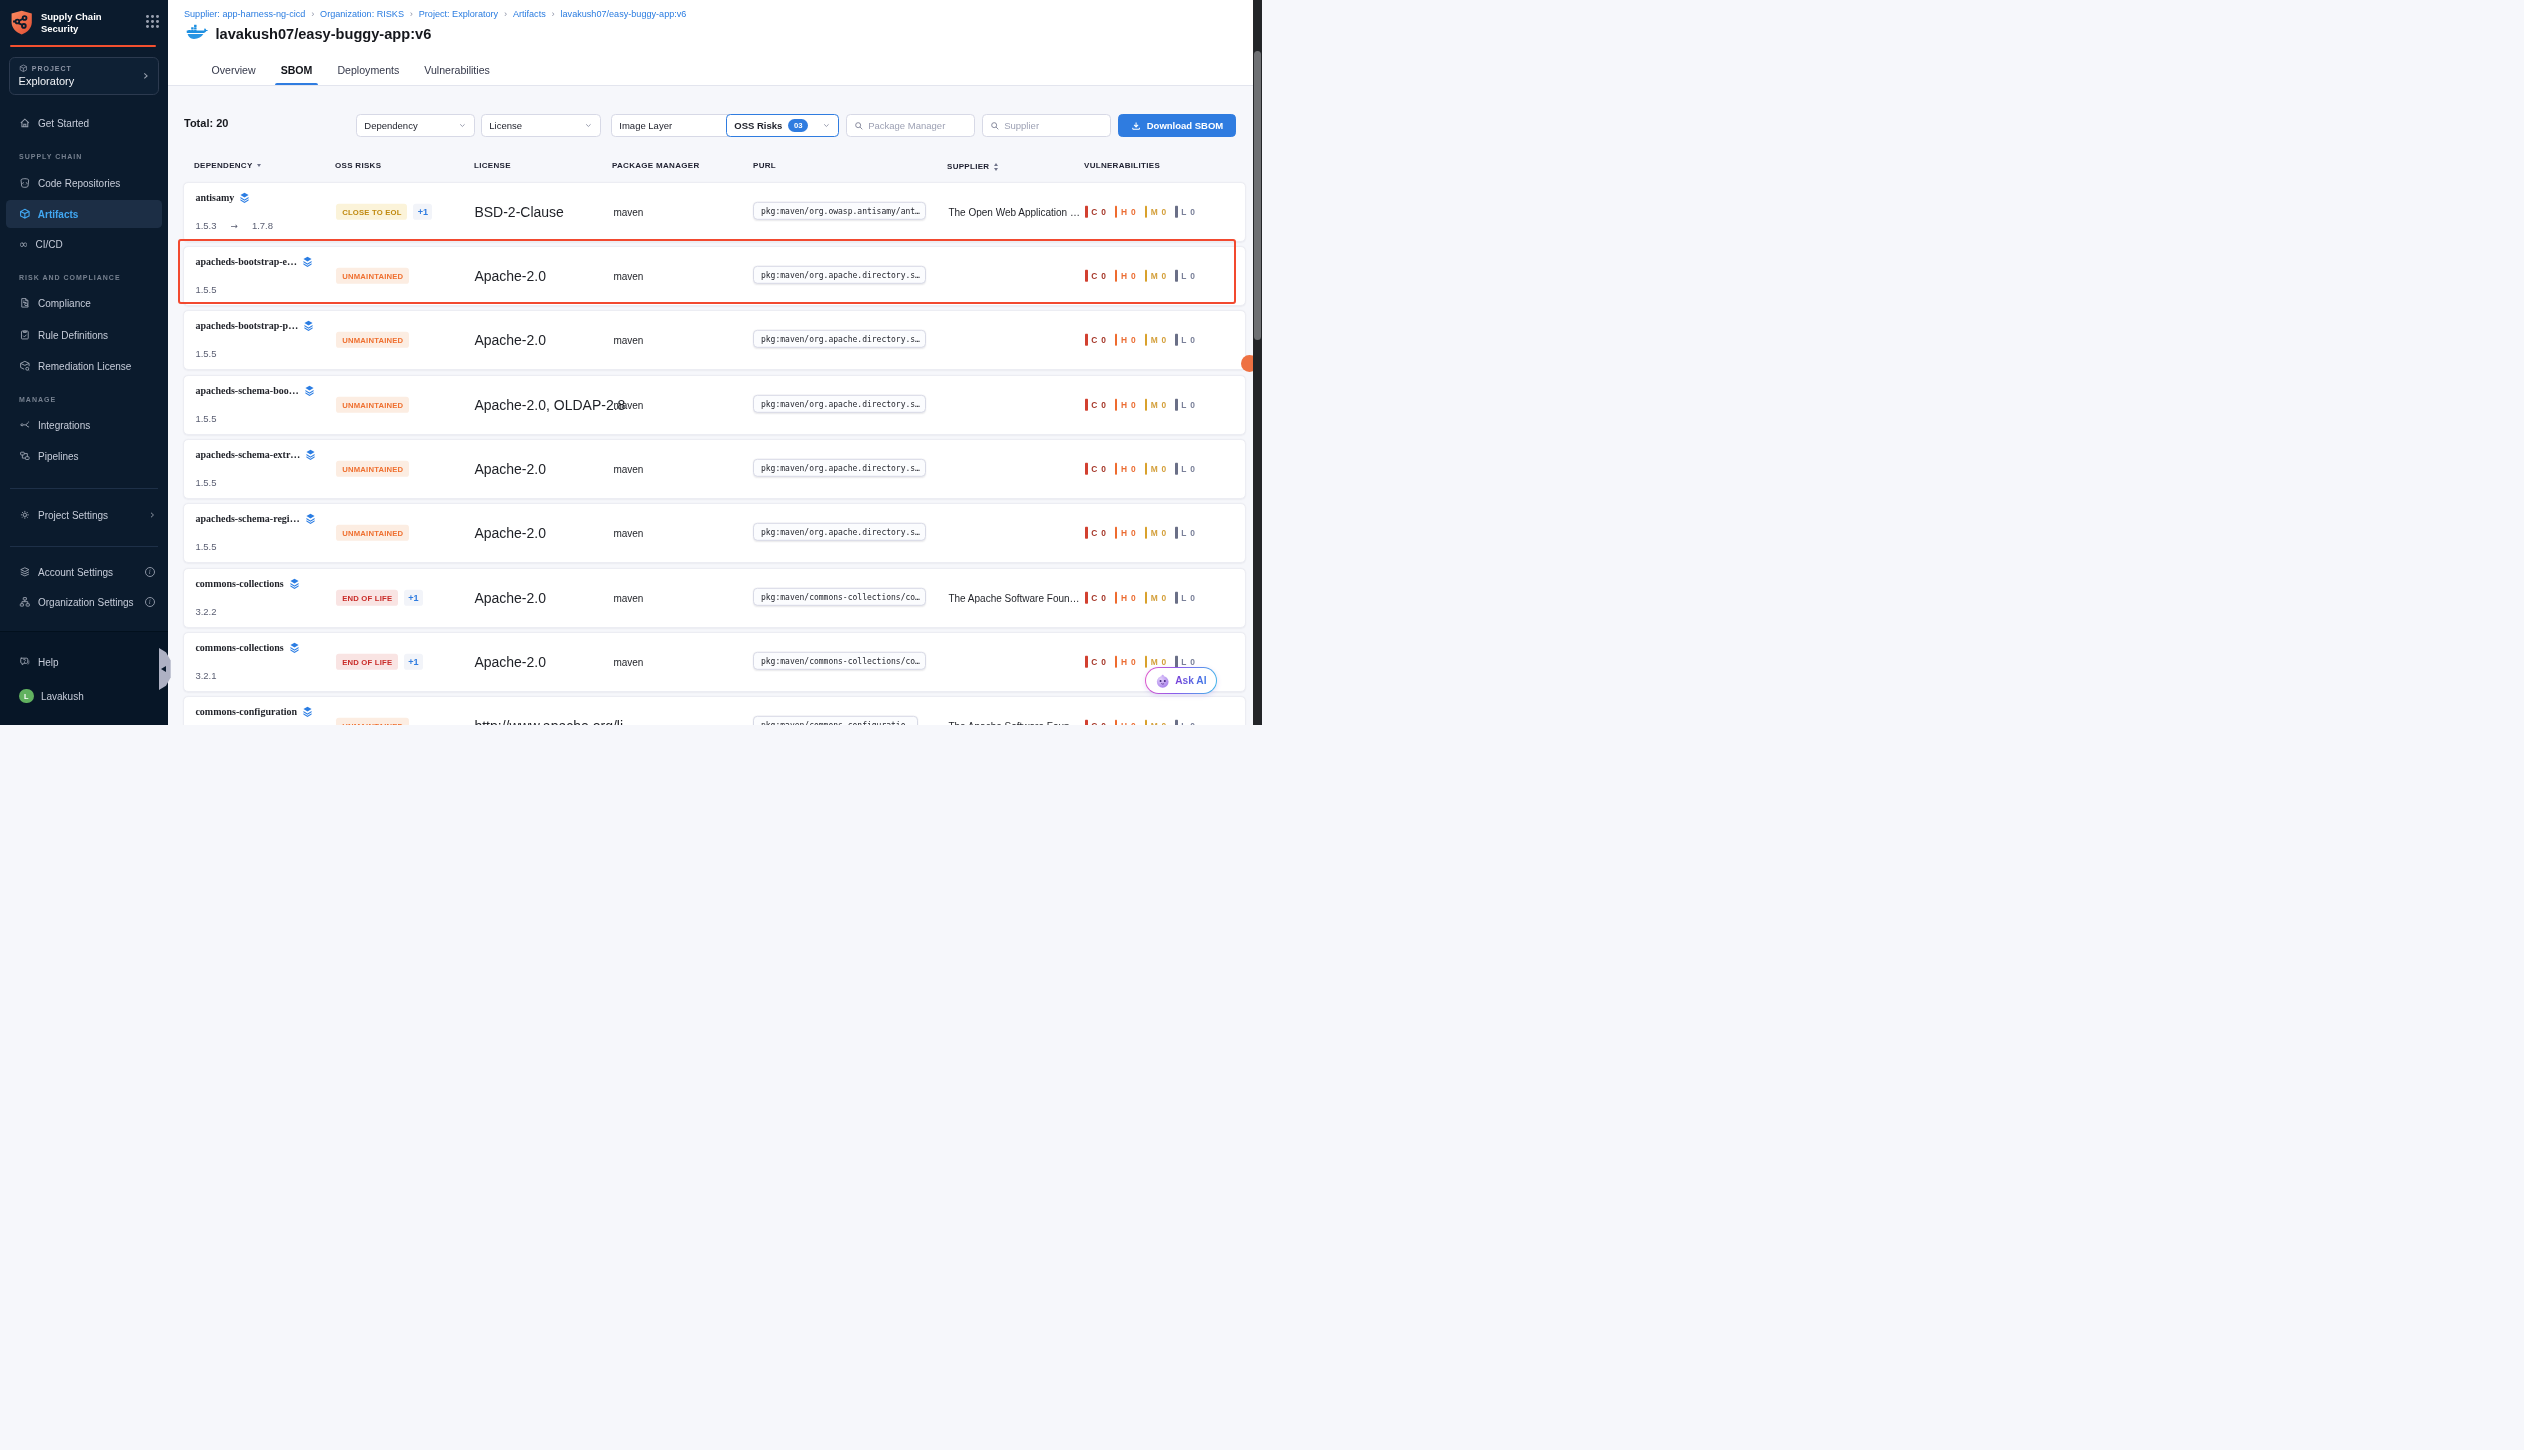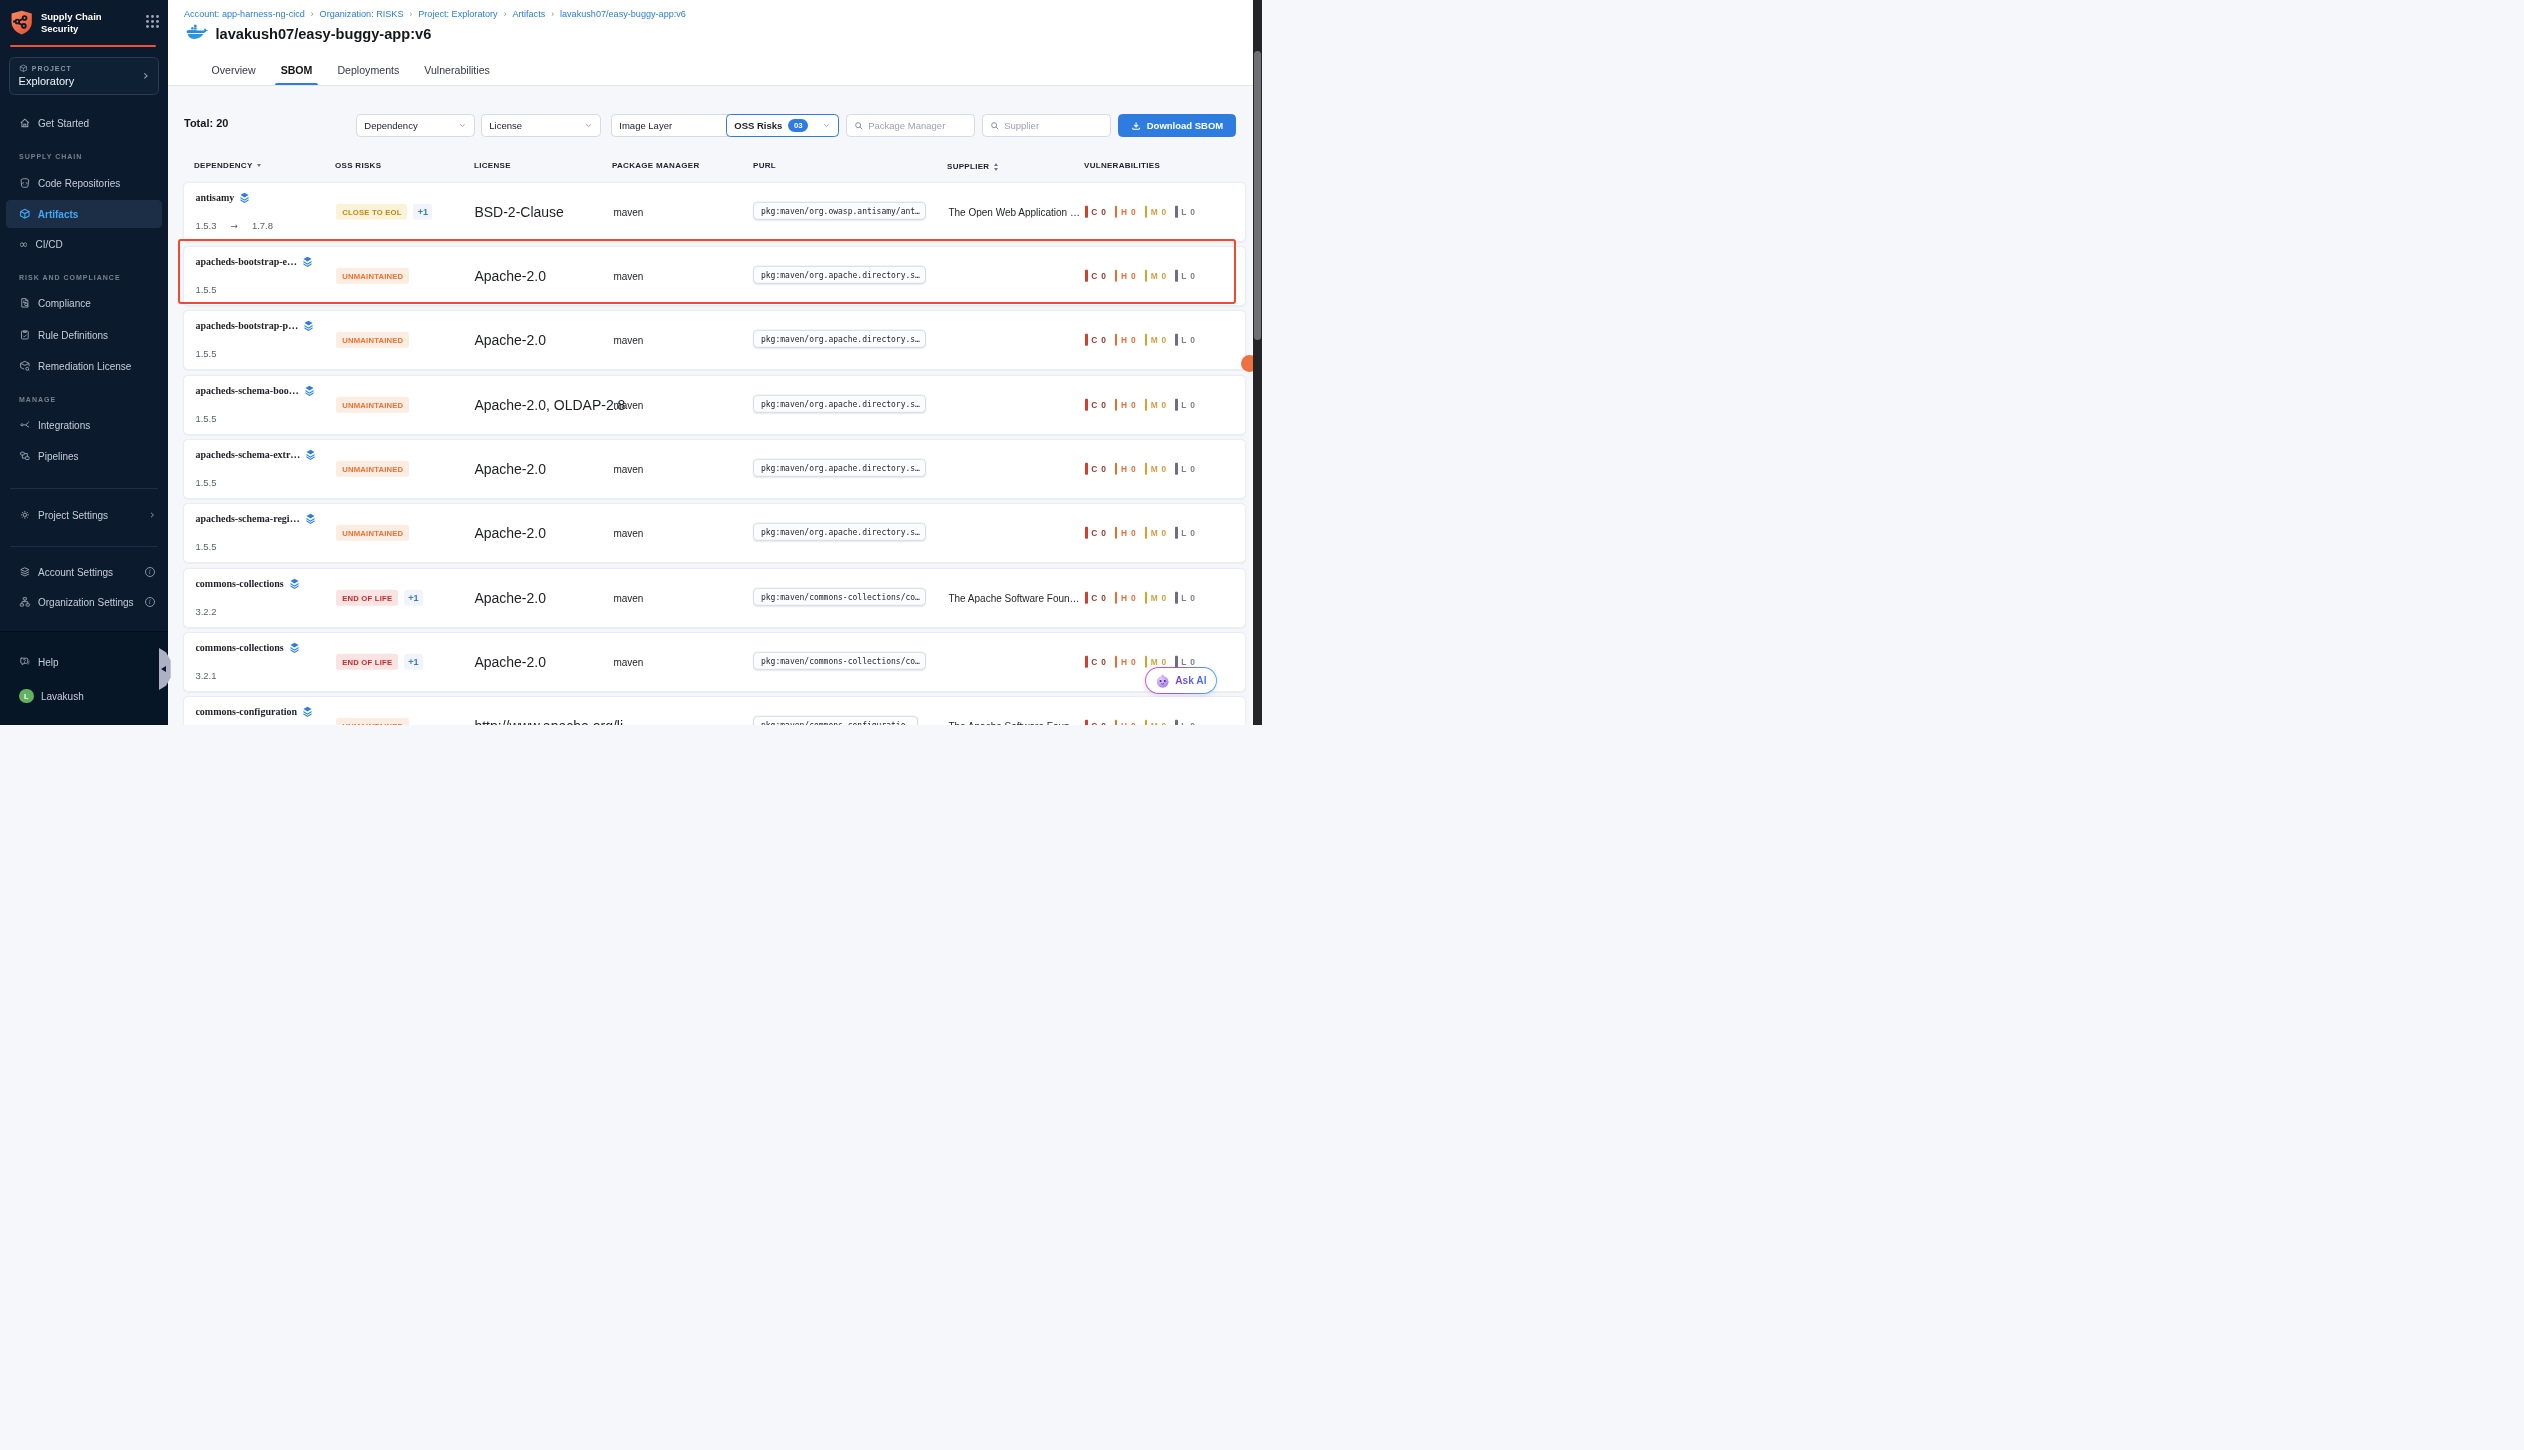--- a/index.html
+++ b/index.html
@@ -283,21 +283,21 @@
   </nav>
 
   <div class="handle">
       <i></i>
     </div>
 
   <div class="content">
 
     <div class="topbar">
       <div class="crumbs">
-        <span class="crumb">Account: app-harness-ng-cicd</span>
+        <span class="crumb">Supplier: app-harness-ng-cicd</span>
           <span class="csep"></span>
         <span class="crumb">Organization: RISKS</span>
           <span class="csep"></span>
         <span class="crumb">Project: Exploratory</span>
           <span class="csep"></span>
         <span class="crumb">Artifacts</span>
           <span class="csep"></span>
         <span class="crumb">lavakush07/easy-buggy-app:v6</span>
       </div>
       <div class="title-row">

